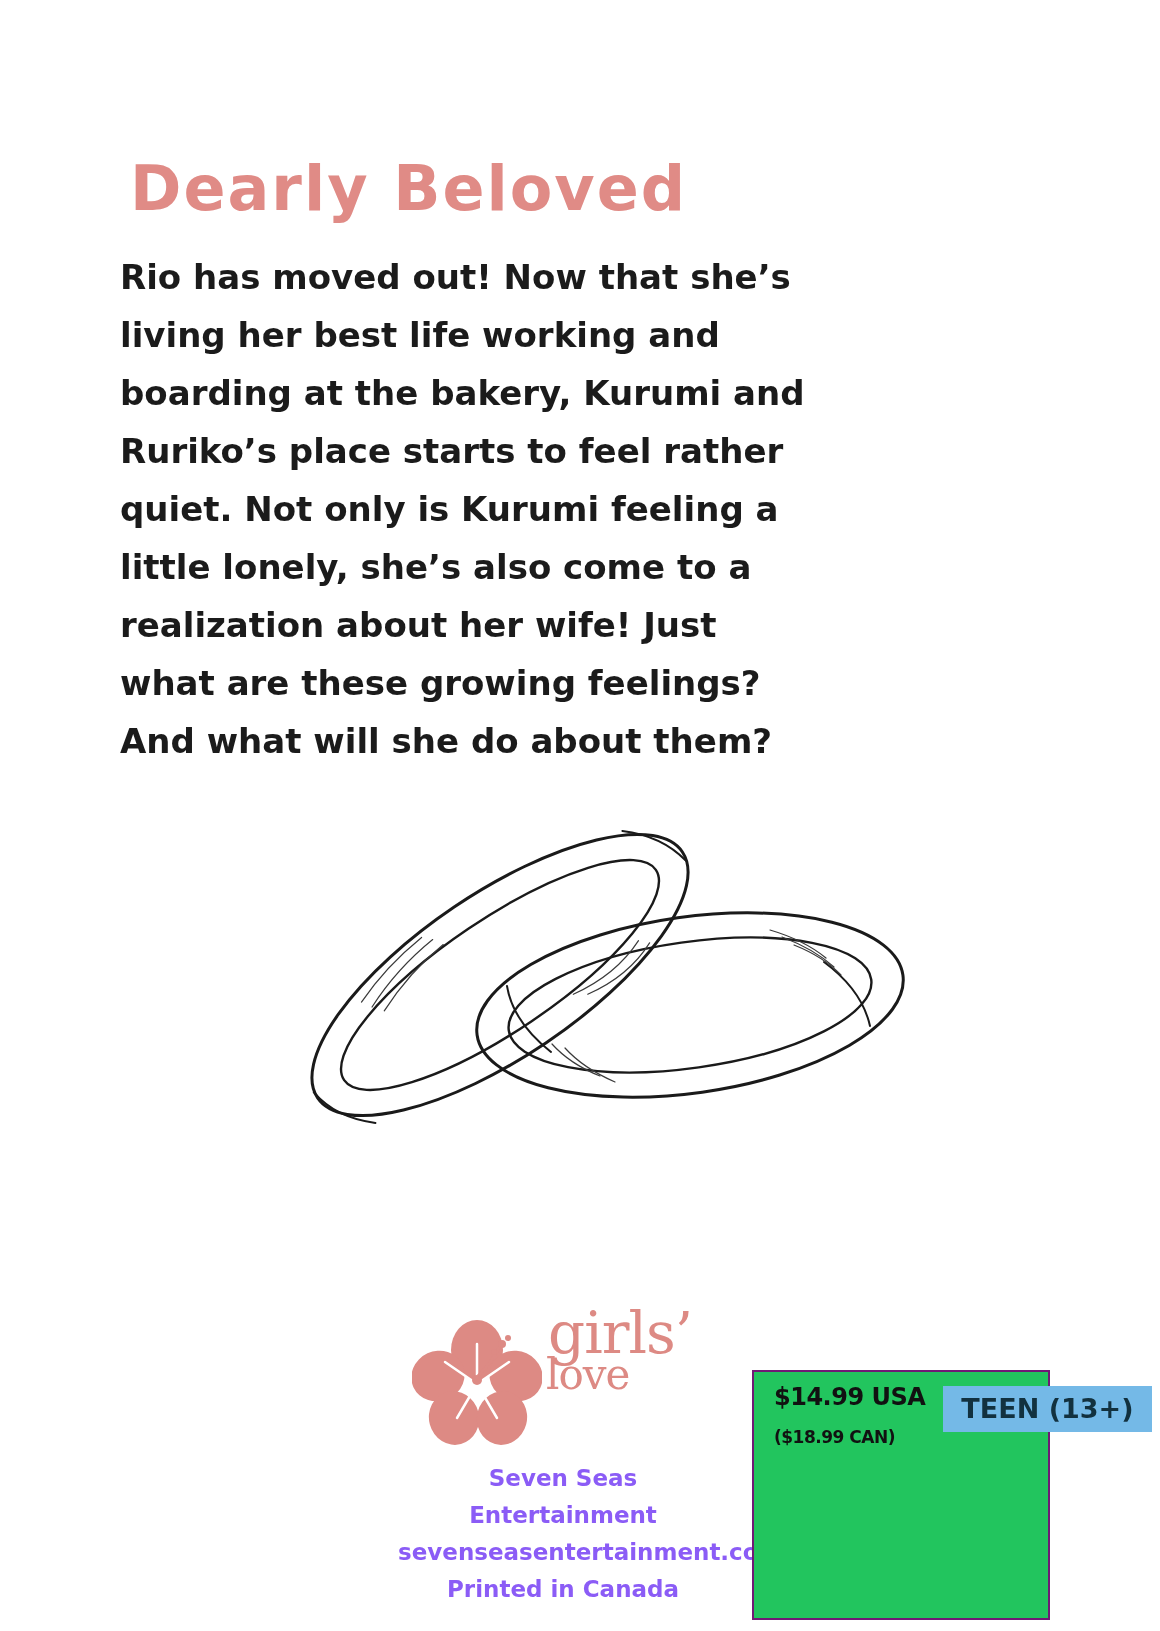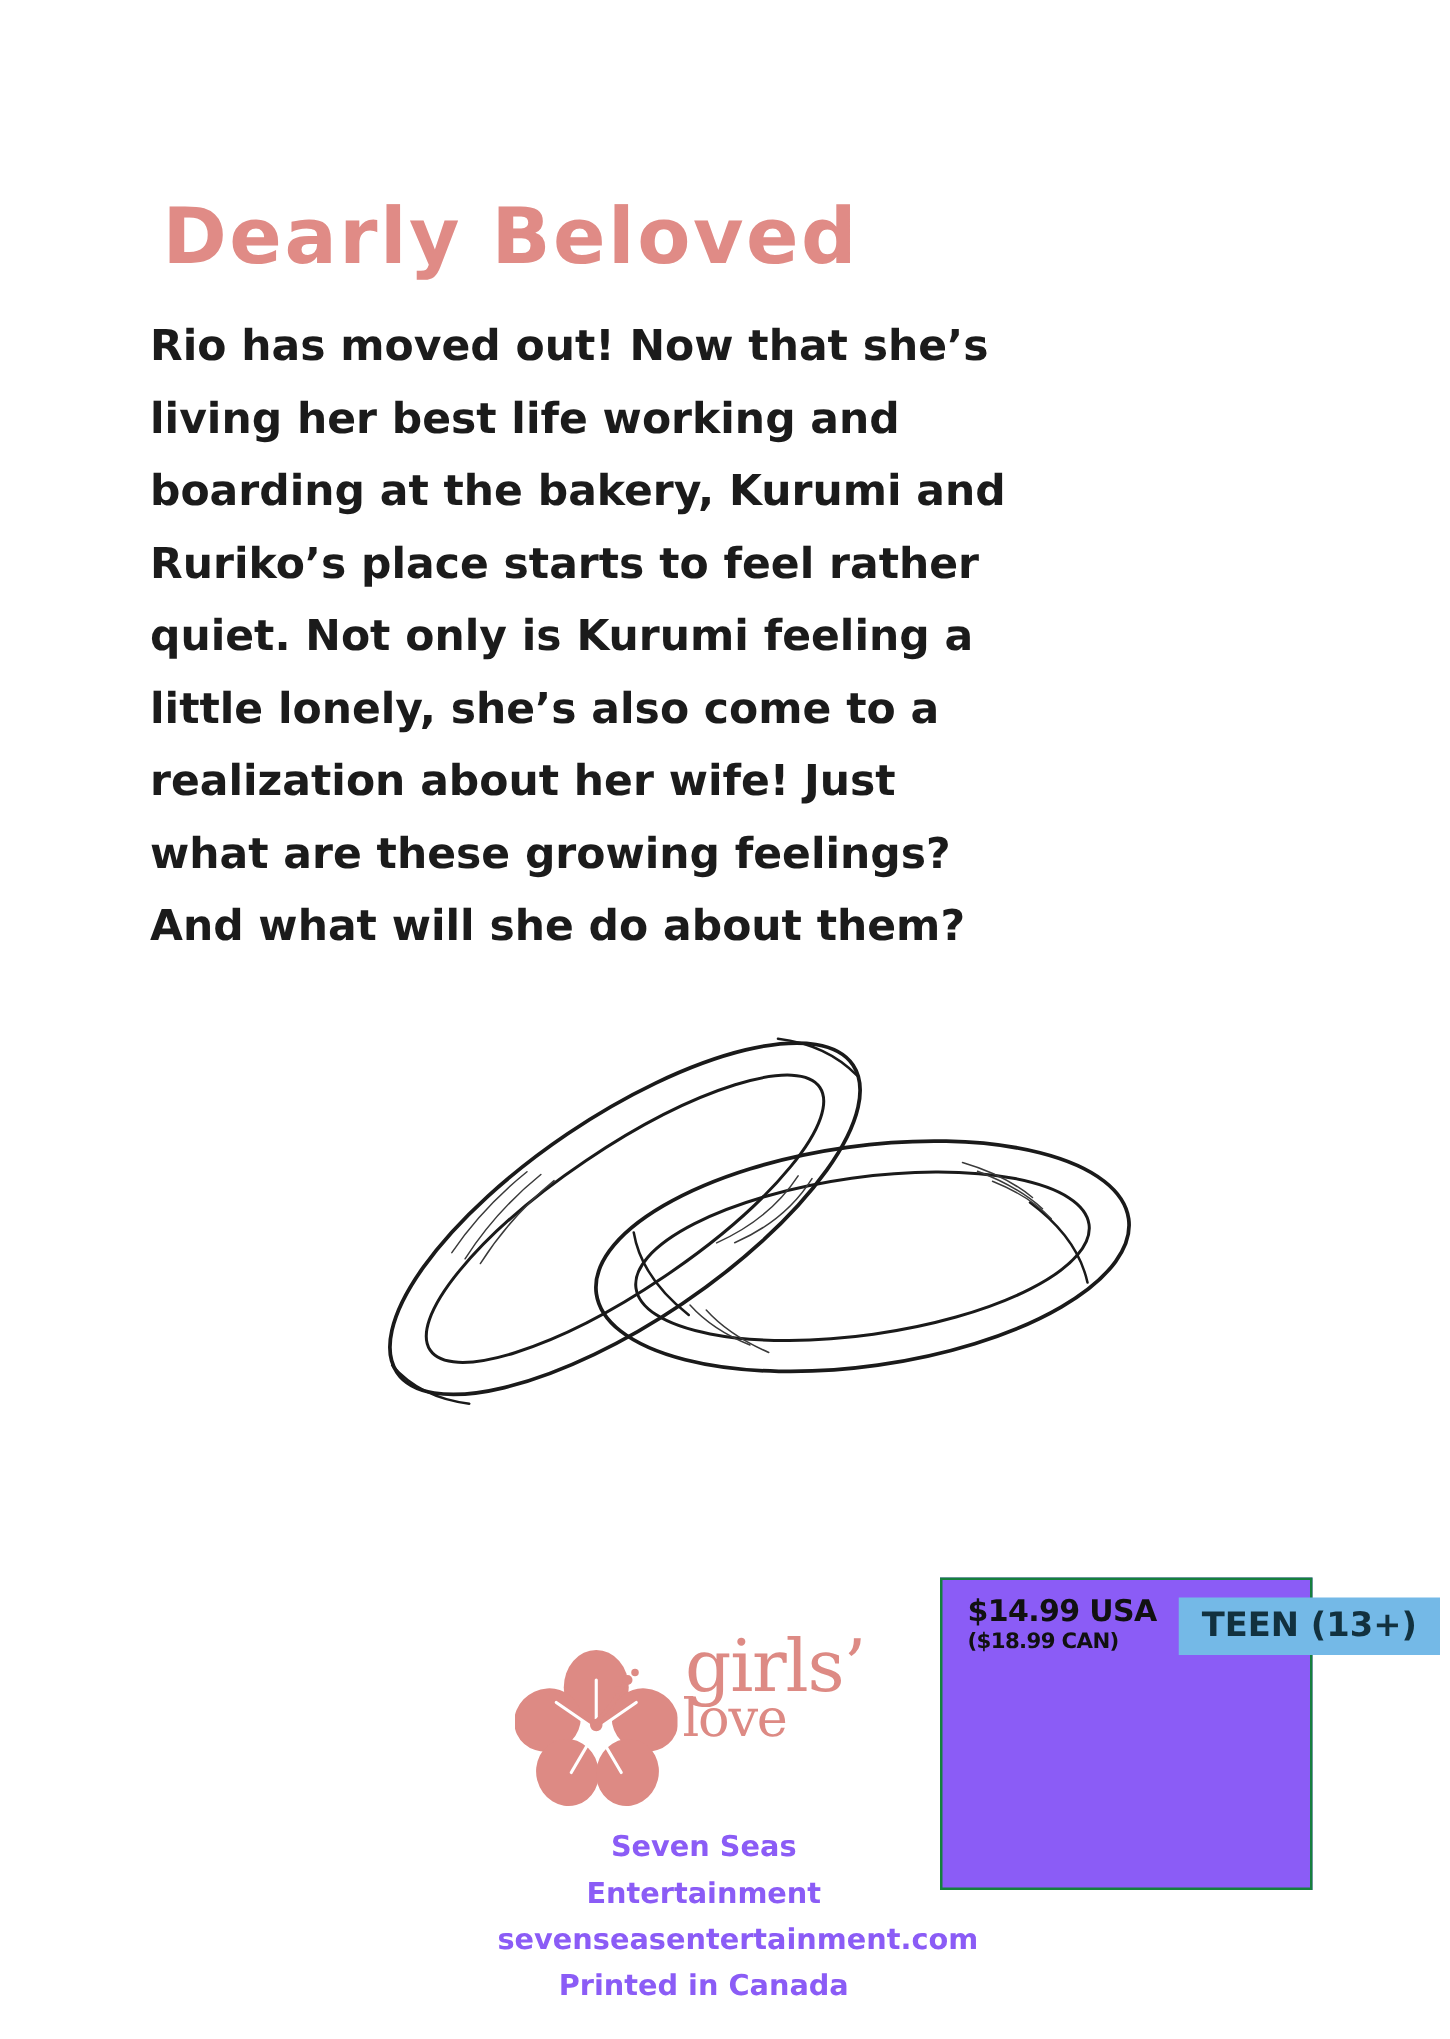--- a/index.html
+++ b/index.html
@@ -101,25 +101,25 @@
     font-family: "DejaVu Sans", sans-serif;
     font-weight: bold;
     font-size: 23px;
     line-height: 37px;
   }
 
   
   .price-box {
     position: absolute;
     left: 752px;
-    top: 1262px;
+    top: 1370px;
     width: 298px;
     height: 250px;
-    border: 2px solid #15803d;
-    background: #8b5cf6;
+    border: 2px solid #701a75;
+    background: #22c55e;
     box-sizing: border-box;
   }
   .price-inner {
     position: absolute;
     left: 20px;
     top: 12px;
     display: flex;
     align-items: flex-start;
   }
   .price-text {
@@ -130,21 +130,21 @@
   .price-usa {
     font-size: 24px;
     font-weight: bold;
     letter-spacing: -0.5px;
     white-space: nowrap;
   }
   .price-can {
     font-size: 17px;
     font-weight: bold;
     letter-spacing: -0.5px;
-    margin-top: 2px;
+    margin-top: 18px;
     white-space: nowrap;
   }
   .rating-badge {
     margin-left: 18px;
     margin-top: 2px;
     background: #74b9e7;
     color: #12313f;
     font-family: "DejaVu Sans", sans-serif;
     font-weight: bold;
     font-size: 27px;

